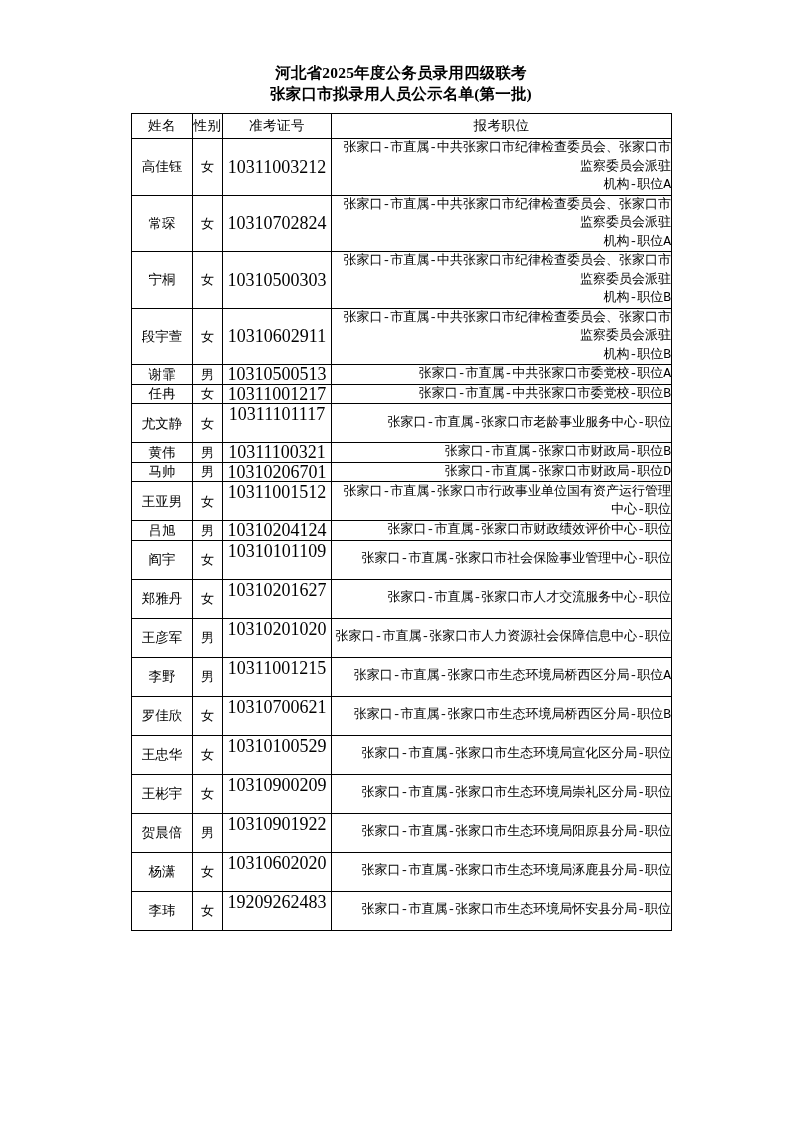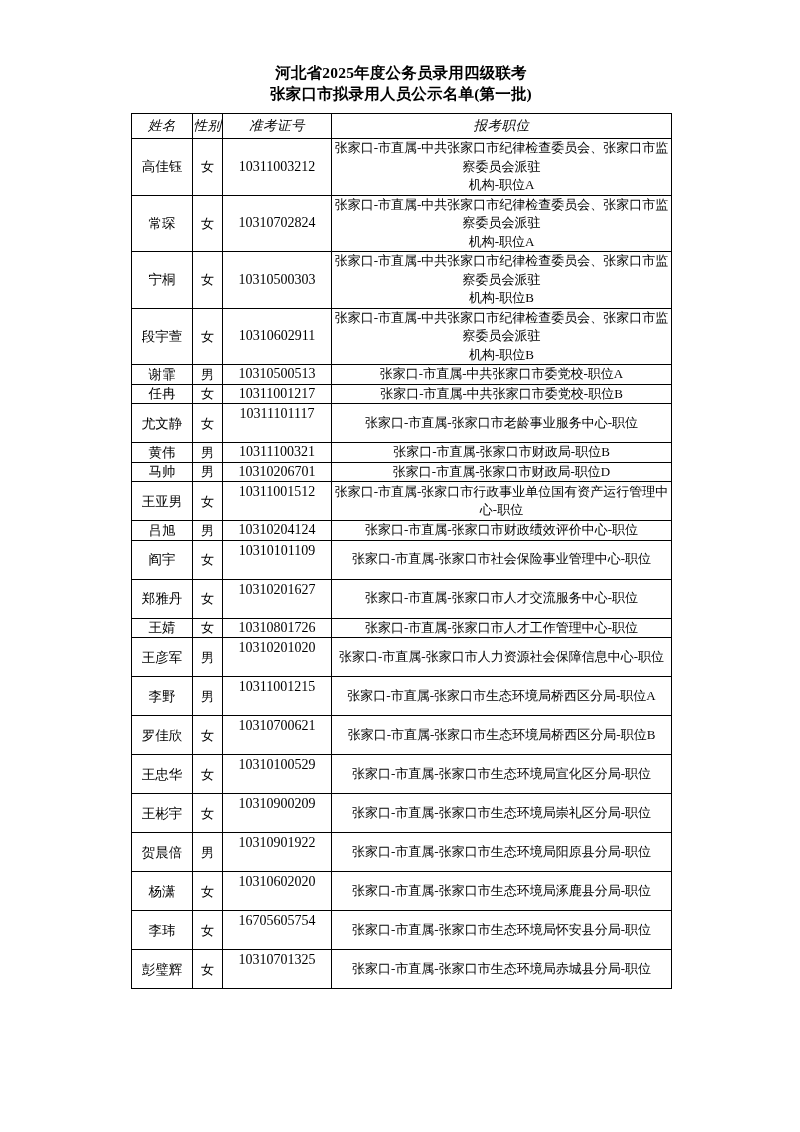--- a/index.html
+++ b/index.html
@@ -53,47 +53,47 @@
   col.c-gender { width: 30px; }
   col.c-exam   { width: 109px; }
   col.c-post   { width: 340px; }
 
   thead td {
     height: 24px;
     text-align: center;
     font-size: 13.5px;
     font-weight: bold;
     letter-spacing: 0.5px;
-    font-style: italic;
   }
   td.name {
     text-align: center;
     font-size: 13.5px;
     padding: 2px 1px;
     line-height: 17px;
     margin-top: 42px;
   }
   td.gender {
     text-align: center;
     font-size: 13px;
     line-height: 17px;
   }
   td.exam {
     text-align: center;
-    font-size: 14px;
+    font-size: 18px;
     line-height: 16px;
     padding: 1px 2px;
     font-family: "Liberation Serif", "DejaVu Serif", serif;
   }
   td.post {
-    text-align: center;
+    text-align: right;
     font-size: 13px;
     line-height: 18.5px;
     padding: 2px 3px 2px 4px;
     word-break: break-all;
+    font-family: Liberation Mono, monospace;
   }
   
   td.exam.top { vertical-align: top; padding-top: 2px; }
   tr.r-tall td { height: 54px; }
   tr.r-short td { height: 17px; }
   tr.r-mid td { height: 36px; }
   tr.r-split td { height: 36px; }
   .post-line { display: block; }
 </style>
 </head>
@@ -223,28 +223,20 @@
           </td>
         </tr>
         <tr class="r-split">
           <td class="name">郑雅丹</td>
           <td class="gender">女</td>
           <td class="exam top">10310201627</td>
           <td class="post">
             <span class="post-line">张家口-市直属-张家口市人才交流服务中心-职位</span>
           </td>
         </tr>
-        <tr class="r-short">
-          <td class="name">王婧</td>
-          <td class="gender">女</td>
-          <td class="exam">10310801726</td>
-          <td class="post">
-            <span class="post-line">张家口-市直属-张家口市人才工作管理中心-职位</span>
-          </td>
-        </tr>
         <tr class="r-mid">
           <td class="name">王彦军</td>
           <td class="gender">男</td>
           <td class="exam top">10310201020</td>
           <td class="post">
             <span class="post-line">张家口-市直属-张家口市人力资源社会保障信息中心-职位</span>
           </td>
         </tr>
         <tr class="r-mid">
           <td class="name">李野</td>
@@ -290,29 +282,21 @@
           <td class="name">杨潇</td>
           <td class="gender">女</td>
           <td class="exam top">10310602020</td>
           <td class="post">
             <span class="post-line">张家口-市直属-张家口市生态环境局涿鹿县分局-职位</span>
           </td>
         </tr>
         <tr class="r-mid">
           <td class="name">李玮</td>
           <td class="gender">女</td>
-          <td class="exam top">16705605754</td>
+          <td class="exam top">19209262483</td>
           <td class="post">
             <span class="post-line">张家口-市直属-张家口市生态环境局怀安县分局-职位</span>
-          </td>
-        </tr>
-        <tr class="r-mid">
-          <td class="name">彭璧辉</td>
-          <td class="gender">女</td>
-          <td class="exam top">10310701325</td>
-          <td class="post">
-            <span class="post-line">张家口-市直属-张家口市生态环境局赤城县分局-职位</span>
           </td>
         </tr>
       </tbody>
   </table>
 
 </div>
 
 </body></html>

